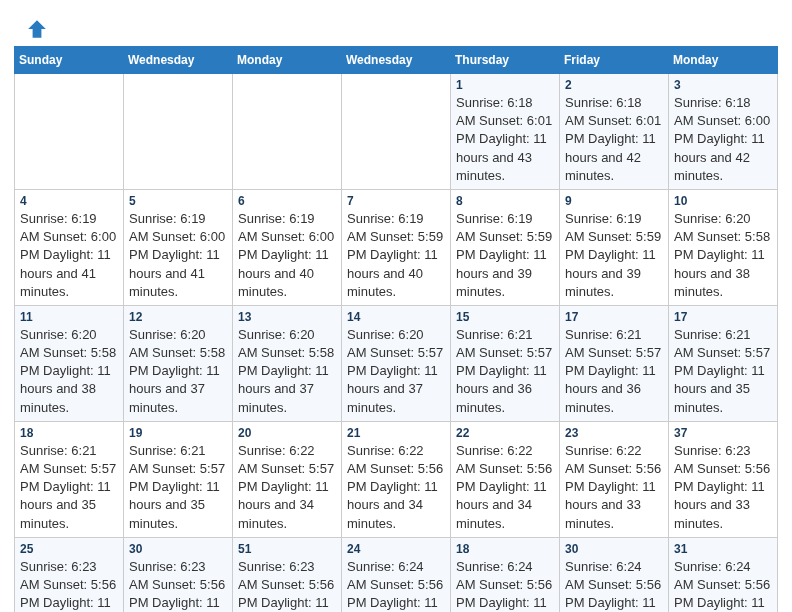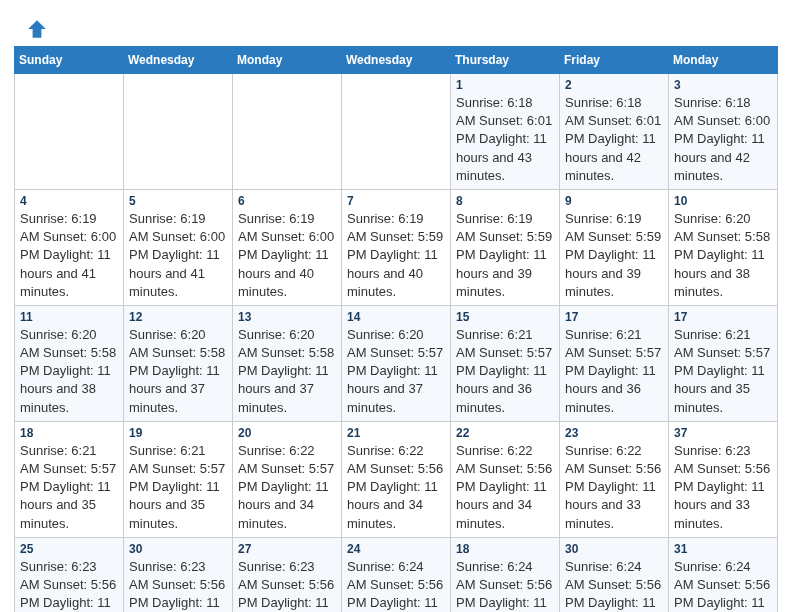--- a/index.html
+++ b/index.html
@@ -316,21 +316,21 @@
 and 33 minutes.</div>
           </td>
           <td>
             <span class="day-num">30</span>
             <div class="day-info">Sunrise: 6:23 AM
 Sunset: 5:56 PM
 Daylight: 11 hours
 and 32 minutes.</div>
           </td>
           <td>
-            <span class="day-num">27</span>
+            <span class="day-num">51</span>
             <div class="day-info">Sunrise: 6:23 AM
 Sunset: 5:56 PM
 Daylight: 11 hours
 and 32 minutes.</div>
           </td>
           <td>
             <span class="day-num">24</span>
             <div class="day-info">Sunrise: 6:24 AM
 Sunset: 5:56 PM
 Daylight: 11 hours

